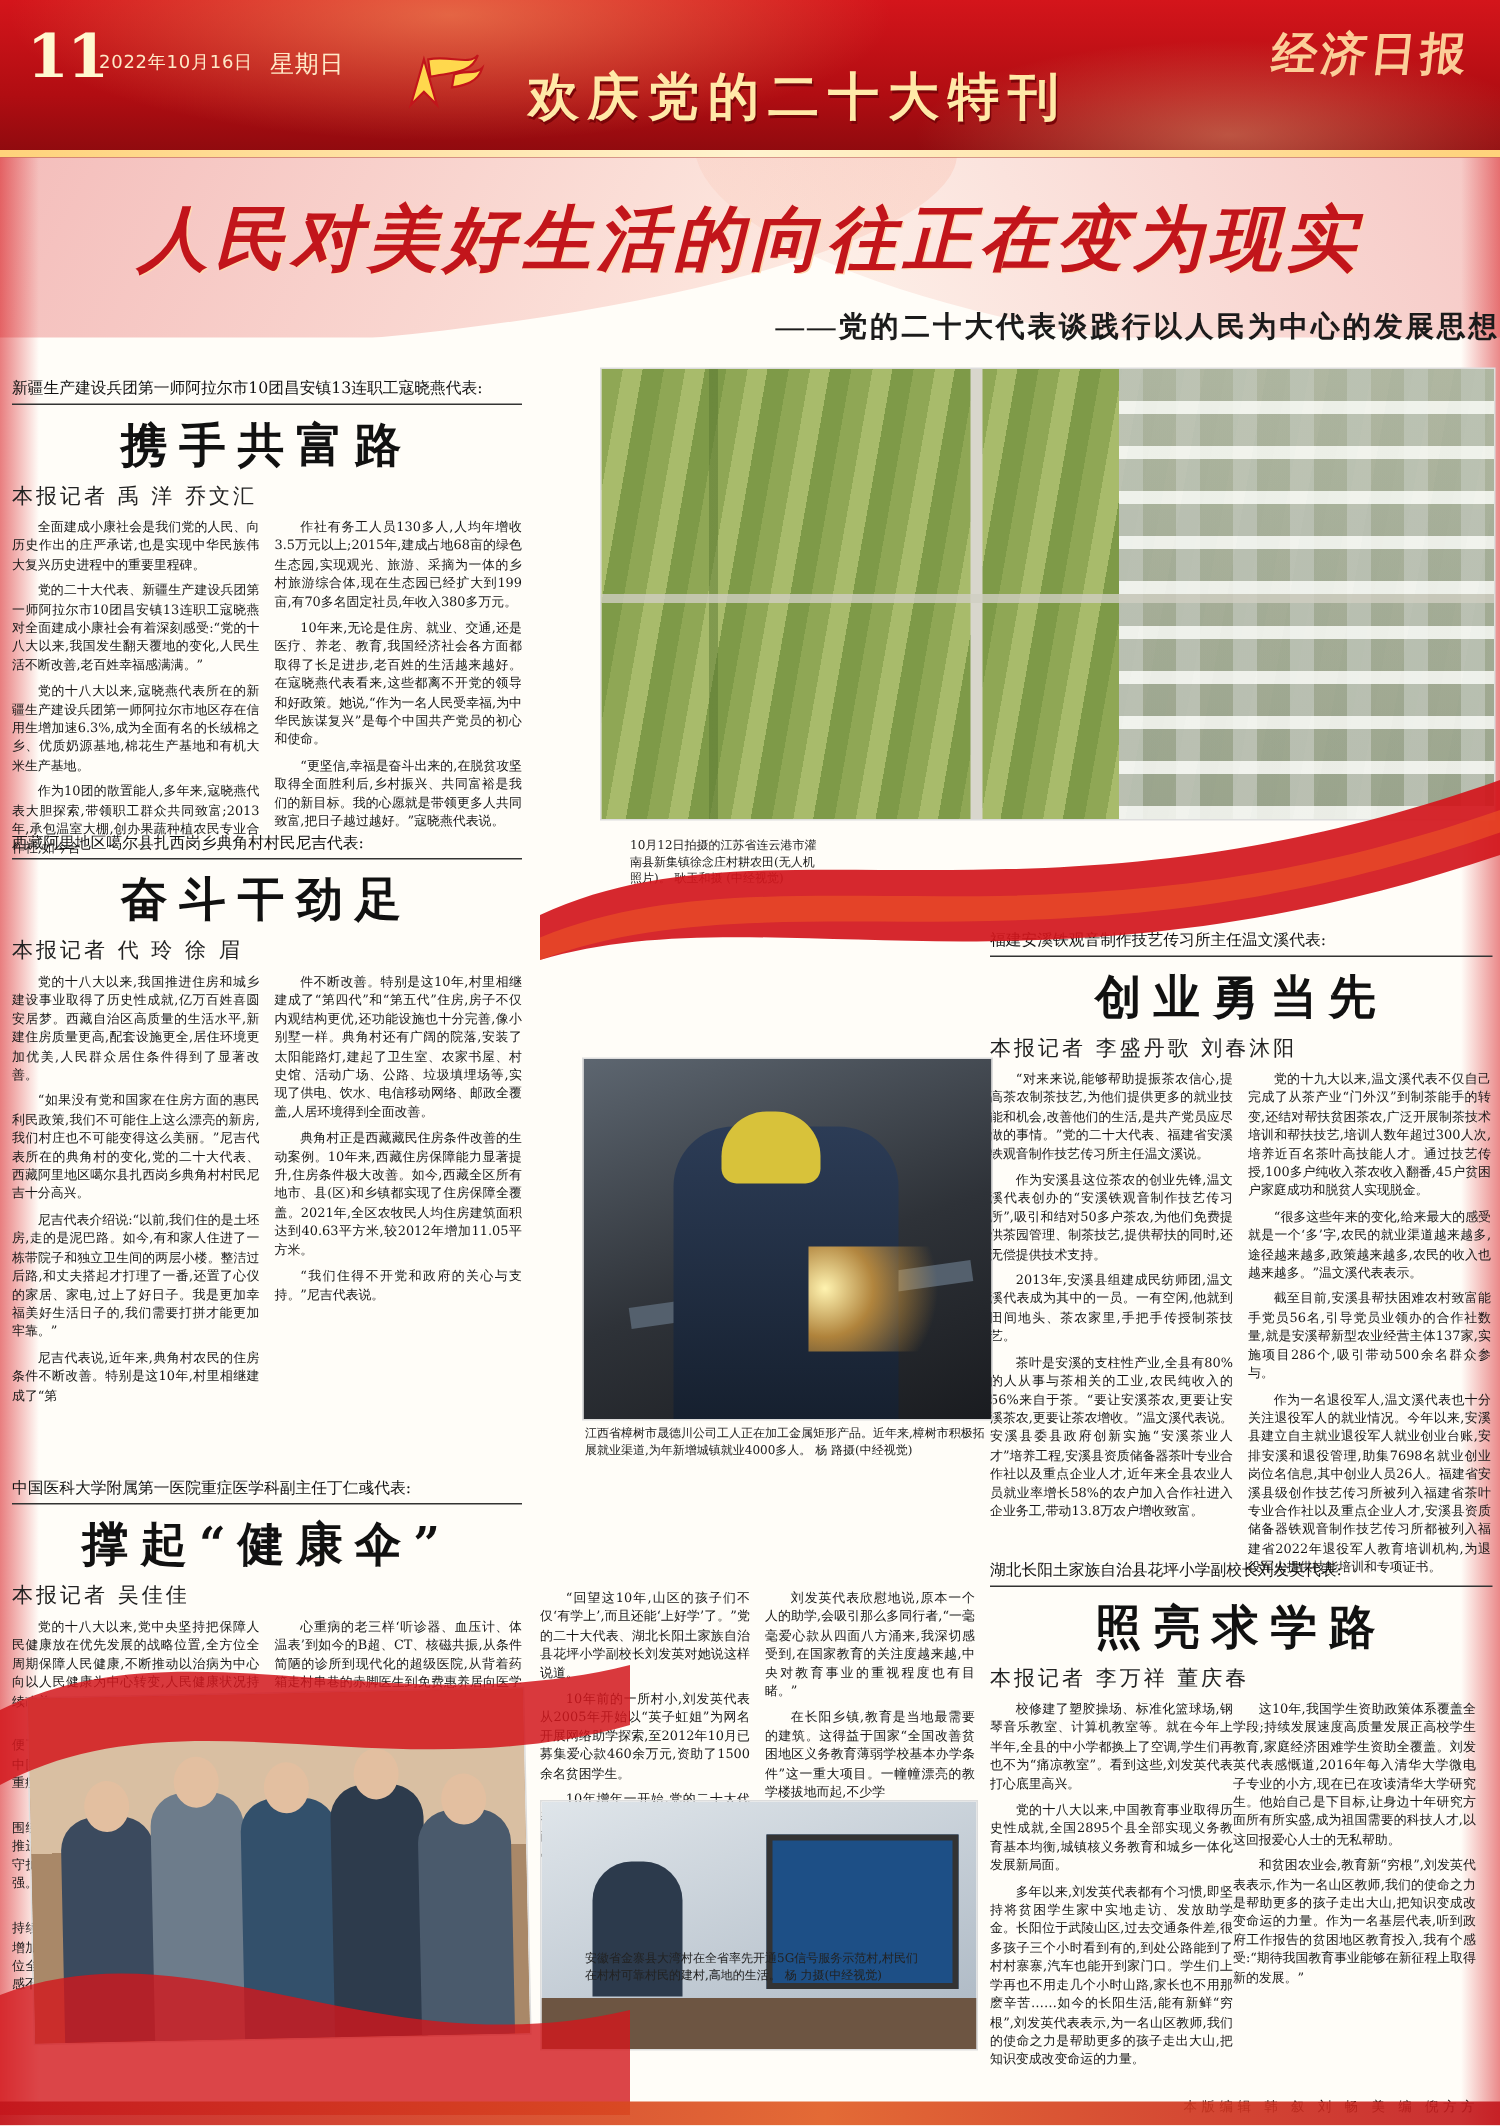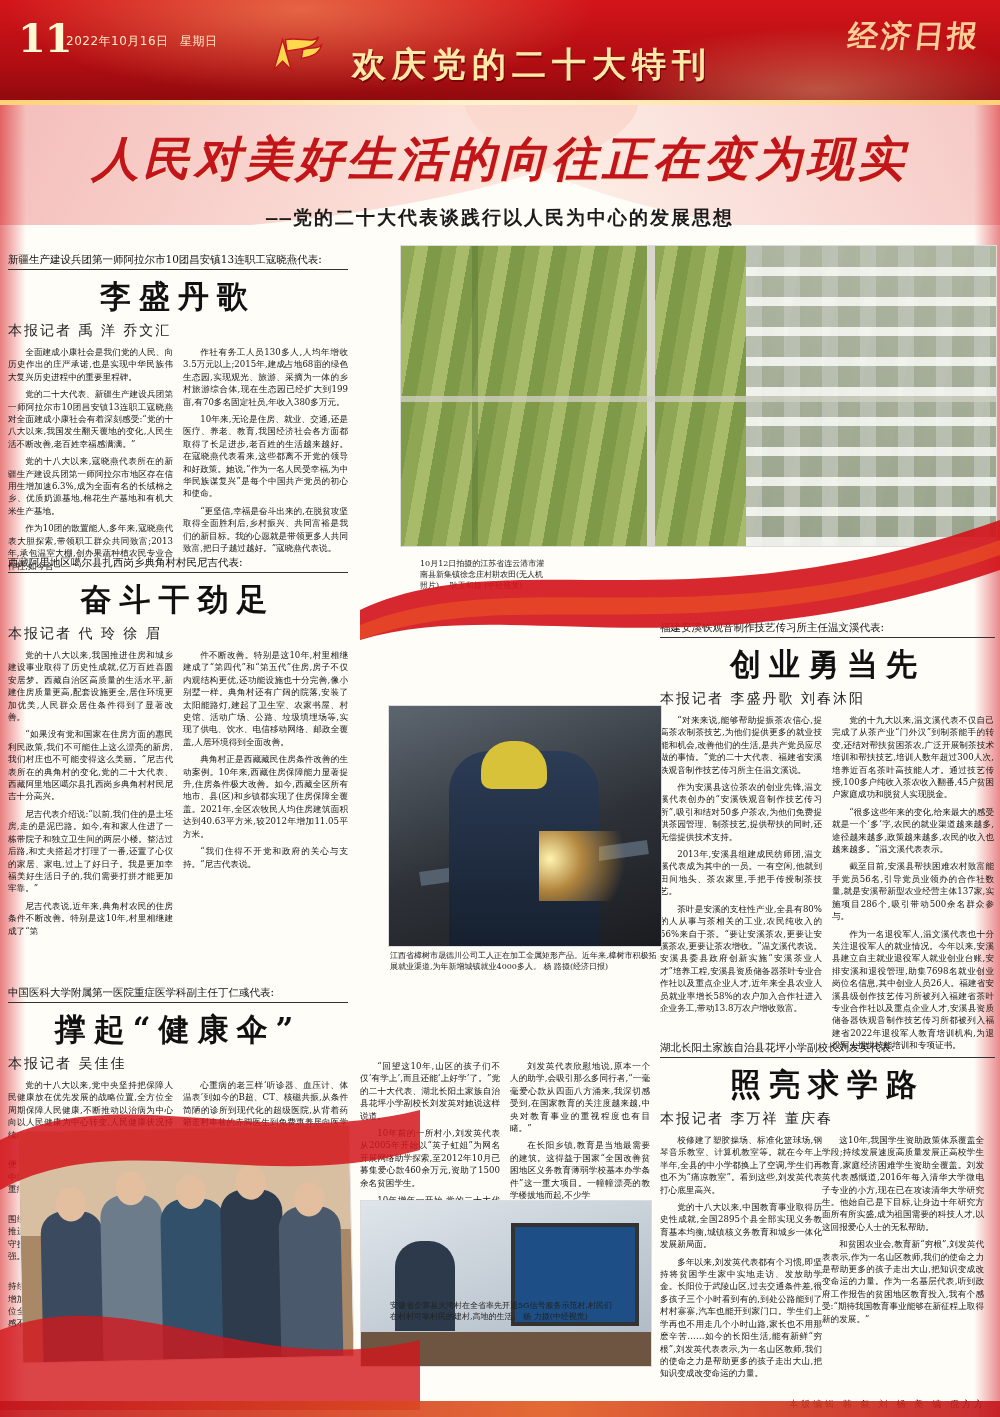--- a/index.html
+++ b/index.html
@@ -28,21 +28,21 @@
   .mast-pagenum{
     position:absolute;left:18px;top:14px;
     font-size:40px;font-weight:bold;color:#fff8d0;
     font-family:"DejaVu Serif","Liberation Serif",serif;
     letter-spacing:-1px;
   }
   .mast-date{
     position:absolute;left:66px;top:33px;font-size:12px;color:#ffe9c8;letter-spacing:.5px;
   }
   .mast-weekday{
-    position:absolute;left:180px;top:33px;font-size:12px;color:#ffe9c8;letter-spacing:.5px;
+    position:absolute;left:180px;top:33px;font-size:16px;color:#ffe9c8;letter-spacing:.5px;
   }
   .mast-emblem{
     position:absolute;left:258px;top:18px;width:78px;height:72px;
   }
   .mast-title{
     position:absolute;left:352px;top:42px;
     font-size:34px;font-weight:bold;color:#ffe9a8;
     font-family:"DejaVu Serif","Liberation Serif",serif;
     letter-spacing:6px;
     text-shadow:1px 2px 0 #7a0509;
@@ -81,22 +81,22 @@
 
   
   .headline{
     position:absolute;left:0;top:128px;width:1000px;text-align:center;
     font-family:"DejaVu Serif","Liberation Serif",serif;
     font-size:47px;font-weight:bold;color:#c2151b;letter-spacing:4px;
     text-shadow:1px 1px 0 #ffd9b0;
     font-style:italic;
   }
   .subheadline{
-    position:absolute;left:0;top:205px;width:1000px;text-align:center;
-    font-family:Liberation Mono, monospace;
+    position:absolute;left:0;top:205px;width:1000px;text-align:right;
+    font-family:Liberation Serif, serif;
     font-size:19px;font-weight:bold;color:#1b1b1b;letter-spacing:2px;
   }
 
   
   .kicker{
     font-size:10.5px;line-height:14px;color:#111;
     font-family:"DejaVu Serif","Liberation Serif",serif;
     border-bottom:1px solid #333;padding-bottom:3px;margin-bottom:6px;
   }
   .arttitle{
@@ -280,21 +280,21 @@
   </div>
 
   <div class="edgefade-l"></div>
   <div class="edgefade-r"></div>
 
   <div class="headline">人民对美好生活的向往正在变为现实</div>
   <div class="subheadline">——党的二十大代表谈践行以人民为中心的发展思想</div>
 
   <div id="art1">
     <div class="kicker">新疆生产建设兵团第一师阿拉尔市10团昌安镇13连职工寇晓燕代表:</div>
-    <div class="arttitle">李盛丹歌</div>
+    <div class="arttitle">携手共富路</div>
     <div class="byline">本报记者 禹 洋 乔文汇</div>
     <div class="cols">
       <div class="body-col">
         <p>全面建成小康社会是我们党的人民、向历史作出的庄严承诺,也是实现中华民族伟大复兴历史进程中的重要里程碑。</p>
         <p>党的二十大代表、新疆生产建设兵团第一师阿拉尔市10团昌安镇13连职工寇晓燕对全面建成小康社会有着深刻感受:“党的十八大以来,我国发生翻天覆地的变化,人民生活不断改善,老百姓幸福感满满。”</p>
         <p>党的十八大以来,寇晓燕代表所在的新疆生产建设兵团第一师阿拉尔市地区存在信用生增加速6.3%,成为全面有名的长绒棉之乡、优质奶源基地,棉花生产基地和有机大米生产基地。</p>
         <p>作为10团的散置能人,多年来,寇晓燕代表大胆探索,带领职工群众共同致富;2013年,承包温室大棚,创办果蔬种植农民专业合作社,如今合</p>
       </div>
       <div class="body-col">
         <p>作社有务工人员130多人,人均年增收3.5万元以上;2015年,建成占地68亩的绿色生态园,实现观光、旅游、采摘为一体的乡村旅游综合体,现在生态园已经扩大到199亩,有70多名固定社员,年收入380多万元。</p>
@@ -399,21 +399,21 @@
   </div>
   <div class="cap" id="photo1cap">10月12日拍摄的江苏省连云港市灌南县新集镇徐念庄村耕农田(无人机照片)。 耿玉和摄 (中经视觉)</div>
 
   <div class="photo" id="photo2">
     <div class="img"></div>
     <div class="bar"></div>
     <div class="worker"></div>
     <div class="helmet"></div>
     <div class="spark"></div>
   </div>
-  <div class="cap" id="photo2cap">江西省樟树市晟德川公司工人正在加工金属矩形产品。近年来,樟树市积极拓展就业渠道,为年新增城镇就业4000多人。 杨 路摄(经济日报)</div>
+  <div class="cap" id="photo2cap">江西省樟树市晟德川公司工人正在加工金属矩形产品。近年来,樟树市积极拓展就业渠道,为年新增城镇就业4000多人。 杨 路摄(中经视觉)</div>
 
   <div class="photo" id="photo3">
     <div class="img"></div>
     <div class="wall"></div>
     <div class="p p1"></div>
       <div class="p p2"></div>
       <div class="p p3"></div>
       <div class="p p4"></div>
       <div class="p p5"></div>
     <div class="head" style="left:36px;bottom:140px;width:30px;height:34px;"></div>

